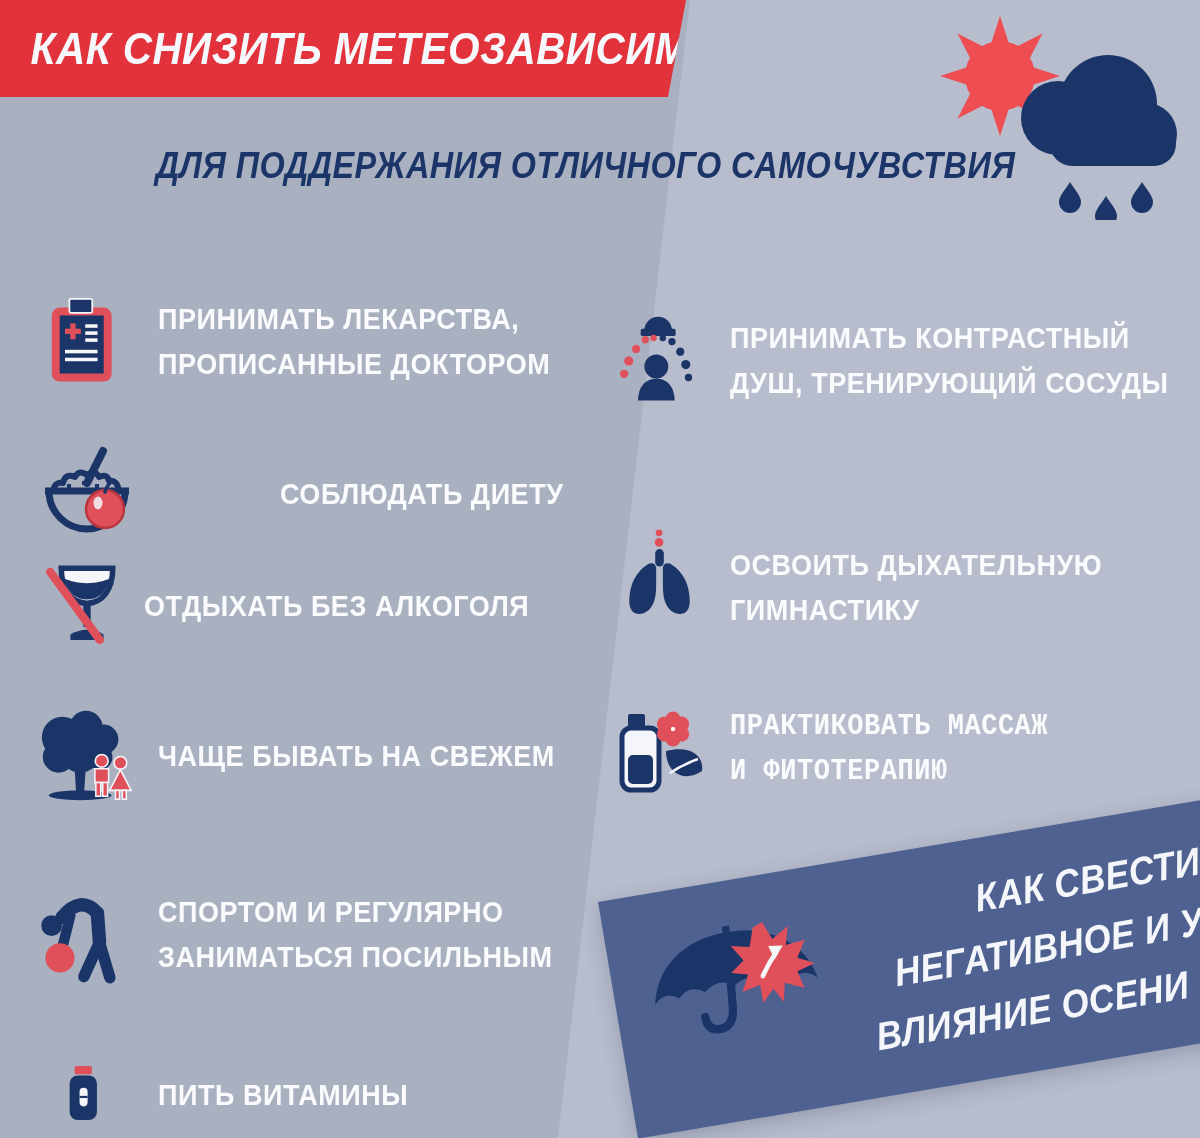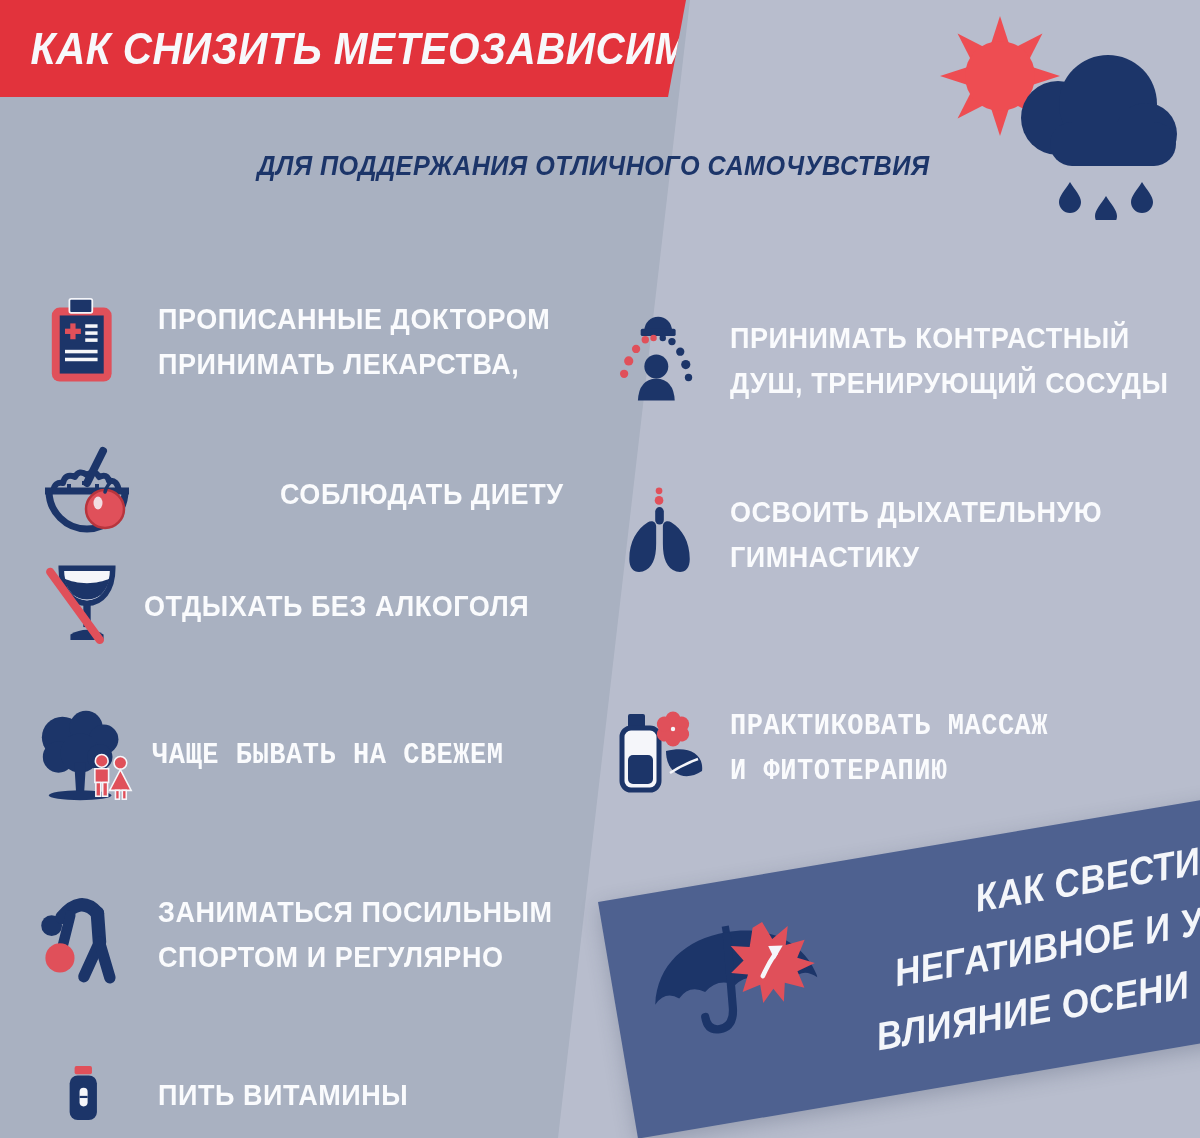--- a/index.html
+++ b/index.html
@@ -23,21 +23,21 @@
   .red-banner .title{
     color:#f7f8fb;font-size:45px;font-weight:bold;font-style:italic;
     padding-left:34px;letter-spacing:.5px;
   }
   .cond{display:inline-block;transform:scaleX(.9);transform-origin:0 50%;white-space:nowrap;}
   .cond.c-center{transform-origin:50% 50%;}
   .weather{position:absolute;left:930px;top:12px;width:252px;height:208px;}
   .subtitle{
     position:absolute;left:0;top:138px;width:1170px;text-align:center;
     color:var(--navy,#1c3569);font-weight:bold;font-style:italic;
-    font-size:28px;line-height:55px;letter-spacing:.5px;margin-left:8px;
+    font-size:36px;line-height:55px;letter-spacing:.5px;
   }
   .item{position:absolute;display:flex;align-items:center;}
   .item .icon-box{flex:0 0 auto;display:flex;align-items:center;justify-content:center;}
   .item .lbl{
     color:#fafbfd;font-weight:bold;font-size:30px;line-height:45px;letter-spacing:.6px;
   }
   .footer-banner{
     position:absolute;left:598px;top:902px;width:840px;height:240px;
     background:var(--slate,#4e6190);
     transform:rotate(-9.6deg);transform-origin:0 0;
@@ -97,22 +97,22 @@
             <g fill="#f5f6fa">
               <rect x="48" y="31" width="14" height="4"></rect>
               <rect x="48" y="39" width="14" height="4"></rect>
               <rect x="48" y="47" width="14" height="4"></rect>
               <rect x="25" y="60" width="37" height="4"></rect>
               <rect x="25" y="69" width="37" height="4"></rect>
             </g>
           </svg>
         </div>
         <div class="lbl" style="margin-left: 14px;">
+          <div><span class="cond">ПРИНИМАТЬ ЛЕКАРСТВА,</span></div>
           <div><span class="cond">ПРОПИСАННЫЕ ДОКТОРОМ</span></div>
-          <div><span class="cond">ПРИНИМАТЬ ЛЕКАРСТВА,</span></div>
         </div>
       </div>
       <div class="item" style="left: 30px; top: 442px; width: 565px; height: 102px; justify-content: space-between;">
         <div class="icon-box" style="width: 114px;">
           <svg viewBox="0 0 100 100" width="100" height="100">
             <path d="M16 48 Q18 38 26 40 Q28 30 38 34 Q42 26 50 32 Q58 26 62 34 Q70 30 72 38 Q80 36 82 48" fill="none" stroke="#1c3569" stroke-width="6" stroke-linejoin="round"></path>
             <line x1="8" y1="48" x2="92" y2="48" stroke="#1c3569" stroke-width="7"></line>
             <path d="M12 48 A38 38 0 0 0 88 48" fill="none" stroke="#1c3569" stroke-width="7"></path>
             <line x1="66" y1="8" x2="50" y2="40" stroke="#1c3569" stroke-width="8" stroke-linecap="round"></line>
             <g fill="#1c3569">
@@ -161,39 +161,39 @@
               <path d="M63 64 h14 v14 h-14 Z"></path>
               <rect x="64" y="78" width="5" height="14"></rect>
               <rect x="71" y="78" width="5" height="14"></rect>
               <circle cx="89" cy="58" r="6.5"></circle>
               <polygon points="89,65 100,86 78,86"></polygon>
               <rect x="84" y="86" width="4" height="9"></rect>
               <rect x="91" y="86" width="4" height="9"></rect>
             </g>
           </svg>
         </div>
-        <div class="lbl" style="margin-left: 8px; font-family: Liberation Mono, monospace;">
+        <div class="lbl" style="margin-left: 14px;">
           <div><span class="cond">ЧАЩЕ БЫВАТЬ НА СВЕЖЕМ</span></div>
         </div>
       </div>
       <div class="item" style="left: 30px; top: 858px; width: 565px; height: 152px;">
         <div class="icon-box" style="width: 114px;">
           <svg viewBox="0 0 100 100" width="104" height="140">
             <circle cx="16" cy="42" r="10" fill="#1c3569"></circle>
             <path d="M26 34 Q44 12 60 30" fill="none" stroke="#1c3569" stroke-width="13" stroke-linecap="round"></path>
             <path d="M34 32 L27 60" fill="none" stroke="#1c3569" stroke-width="10" stroke-linecap="round"></path>
             <circle cx="24" cy="73" r="14" fill="#e0505a"></circle>
             <path d="M60 30 L62 58" fill="none" stroke="#1c3569" stroke-width="13" stroke-linecap="round"></path>
             <path d="M62 58 L47 91" fill="none" stroke="#1c3569" stroke-width="11" stroke-linecap="round"></path>
             <path d="M62 58 L72 92" fill="none" stroke="#1c3569" stroke-width="11" stroke-linecap="round"></path>
           </svg>
         </div>
         <div class="lbl" style="margin-left: 14px;">
+          <div><span class="cond">СПОРТОМ И РЕГУЛЯРНО</span></div>
           <div><span class="cond">ЗАНИМАТЬСЯ ПОСИЛЬНЫМ</span></div>
-          <div><span class="cond">СПОРТОМ И РЕГУЛЯРНО</span></div>
         </div>
       </div>
       <div class="item" style="left: 30px; top: 1050px; width: 565px; height: 88px;">
         <div class="icon-box" style="width: 114px;">
           <svg viewBox="0 0 100 100" width="62" height="88">
             <rect x="30" y="5" width="28" height="13" rx="3" fill="#e0505a"></rect>
             <rect x="22" y="20" width="44" height="72" rx="13" fill="#1c3569"></rect>
             <rect x="38" y="40" width="13" height="30" rx="6.5" fill="#f5f6fa"></rect>
             <rect x="38" y="53" width="13" height="3.5" fill="#1c3569"></rect>
           </svg>
@@ -223,21 +223,21 @@
             </g>
             <circle cx="46" cy="57" r="13" fill="#1c3569"></circle>
             <path d="M26 94 Q27 71 46 70 Q65 71 66 94 Z" fill="#1c3569"></path>
           </svg>
         </div>
         <div class="lbl" style="margin-left: 18px;">
           <div><span class="cond">ПРИНИМАТЬ КОНТРАСТНЫЙ</span></div>
           <div><span class="cond">ДУШ, ТРЕНИРУЮЩИЙ СОСУДЫ</span></div>
         </div>
       </div>
-      <div class="item" style="left: 608px; top: 474px; width: 585px; height: 120px;">
+      <div class="item" style="left: 608px; top: 512px; width: 585px; height: 120px; align-items: flex-end;">
         <div class="icon-box" style="width: 104px;">
           <svg viewBox="0 0 100 100" width="96" height="112">
             <g fill="#e0505a">
               <circle cx="49" cy="5" r="3.5"></circle>
               <circle cx="49" cy="15" r="4.5"></circle>
             </g>
             <rect x="45" y="22" width="9" height="18" rx="4.5" fill="#1c3569"></rect>
             <path d="M46 42 C46 37 41 35 37 38 C26 45 18 58 18 76 C18 87 24 91 32 89 C42 86 46 76 46 60 Z" fill="#1c3569"></path>
             <path d="M53 42 C53 37 58 35 62 38 C73 45 81 58 81 76 C81 87 75 91 67 89 C57 86 53 76 53 60 Z" fill="#1c3569"></path>
           </svg>

